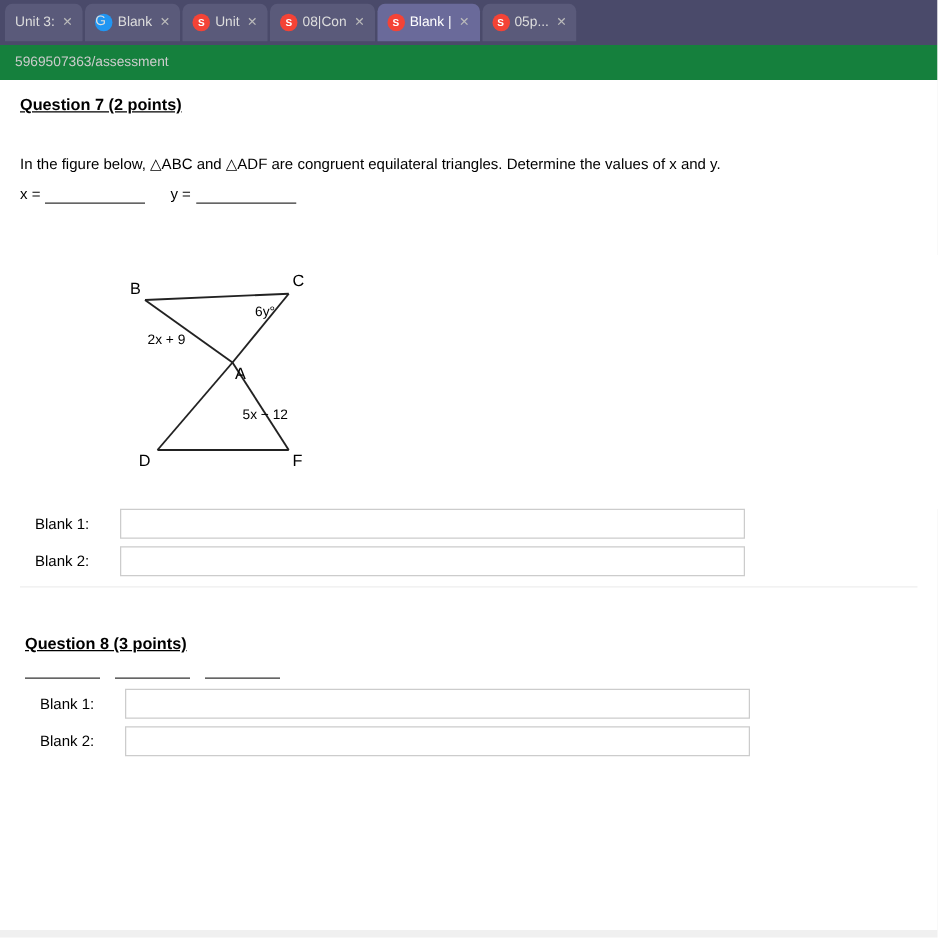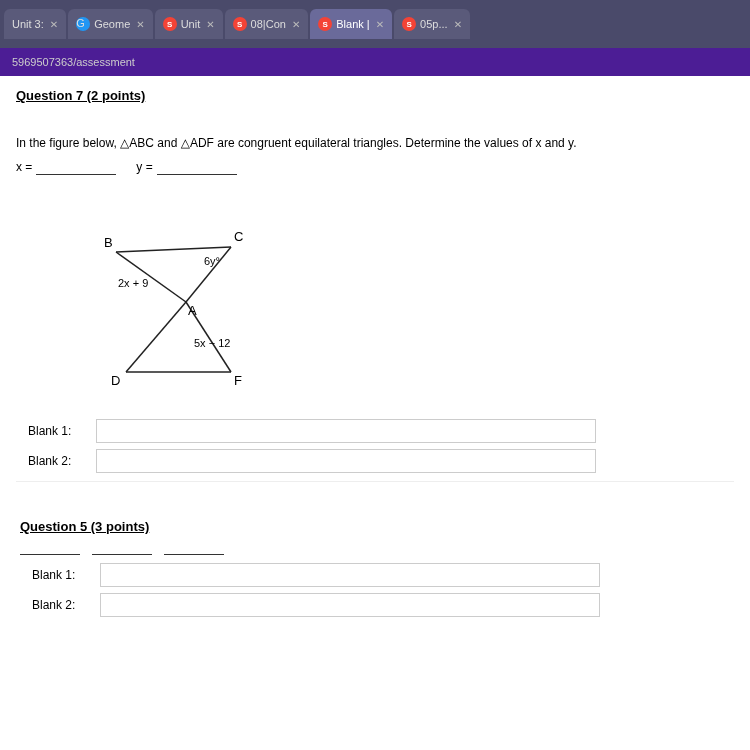--- a/index.html
+++ b/index.html
@@ -7,21 +7,21 @@
       width: 750px;
       height: 750px;
       overflow: hidden;
       font-family: Arial, sans-serif;
       background: #f0f0f0;
     }
 
     
     .browser-chrome {
       background: #4a4a6a;
-      height: 48px;
+      height: 36px;
       display: flex;
       align-items: center;
       padding: 0 4px;
       gap: 2px;
     }
 
     .tab {
       display: flex;
       align-items: center;
       height: 30px;
@@ -49,21 +49,21 @@
       width: 14px;
       height: 14px;
       border-radius: 50%;
       flex-shrink: 0;
     }
     .tab-icon.blue { background: #2196f3; }
     .tab-icon.scholastic { background: #f44336; display:flex; align-items:center; justify-content:center; color:white; font-size:8px; font-weight:bold; }
 
     
     .address-bar {
-      background: #4c1d95;
+      background: #15803d;
       height: 28px;
       display: flex;
       align-items: center;
       padding: 0 12px;
       font-size: 11px;
       color: #ccc;
     }
 
     
     .page-content {
@@ -173,21 +173,21 @@
 </head>
 <body>
 
 <div class="browser-chrome">
   <div class="tab">
     <span>Unit 3:</span>
     <span class="tab-close">✕</span>
   </div>
   <div class="tab">
     <span class="tab-icon blue">G</span>
-    <span>Geome</span>
+    <span>Blank</span>
     <span class="tab-close">✕</span>
   </div>
   <div class="tab">
     <span class="tab-icon scholastic">S</span>
     <span>Unit</span>
     <span class="tab-close">✕</span>
   </div>
   <div class="tab">
     <span class="tab-icon scholastic">S</span>
     <span>08|Con</span>
@@ -263,21 +263,21 @@
       <div class="blank-row">
         <span class="blank-label">Blank 2:</span>
         <input class="blank-input" type="text" value="" style="">
       </div>
     </div>
   </div>
 
   <div class="divider-area"></div>
 
   <div class="question-8">
-    <div class="question-header">Question 5 (3 points)</div>
+    <div class="question-header">Question 8 (3 points)</div>
 
     <div class="q8-lines">
       <input class="q8-line" type="text" value="" style="">
       <input class="q8-line" type="text" value="" style="">
       <input class="q8-line" type="text" value="" style="">
     </div>
 
     <div class="blank-section">
       <div class="blank-row">
         <span class="blank-label">Blank 1:</span>

